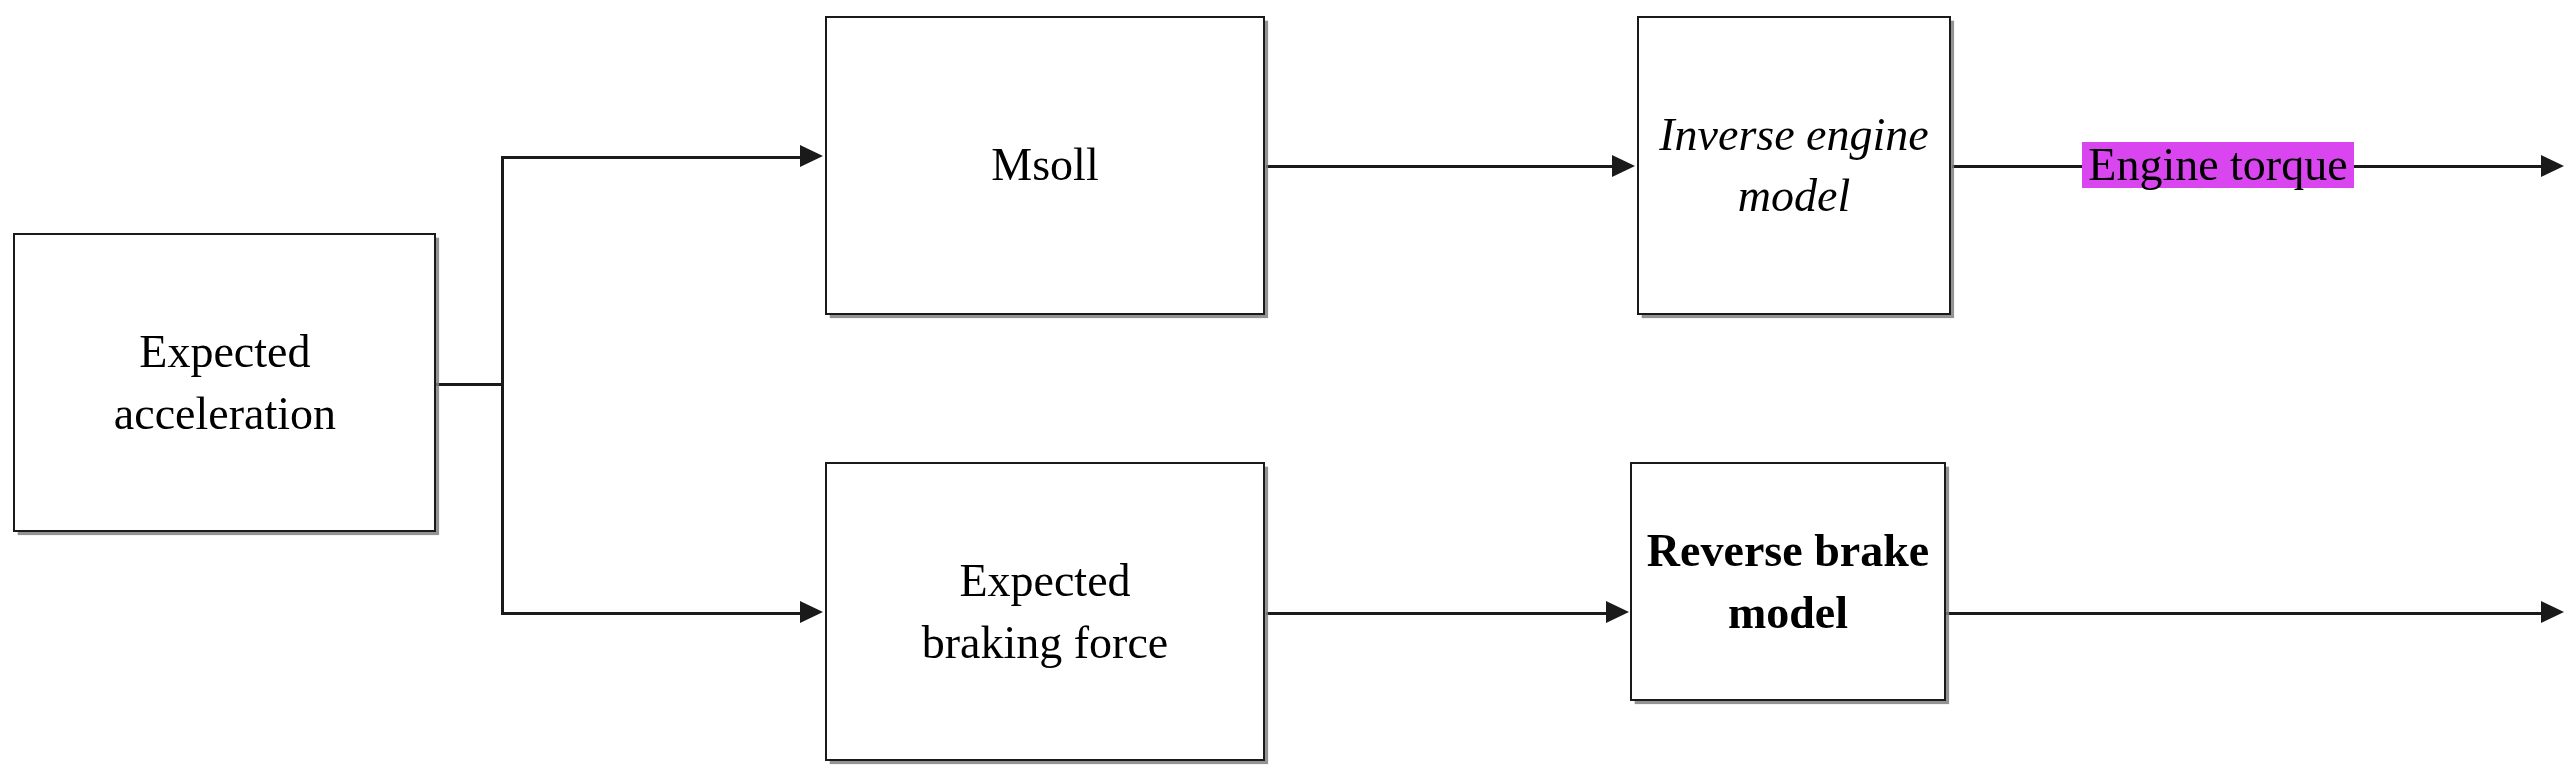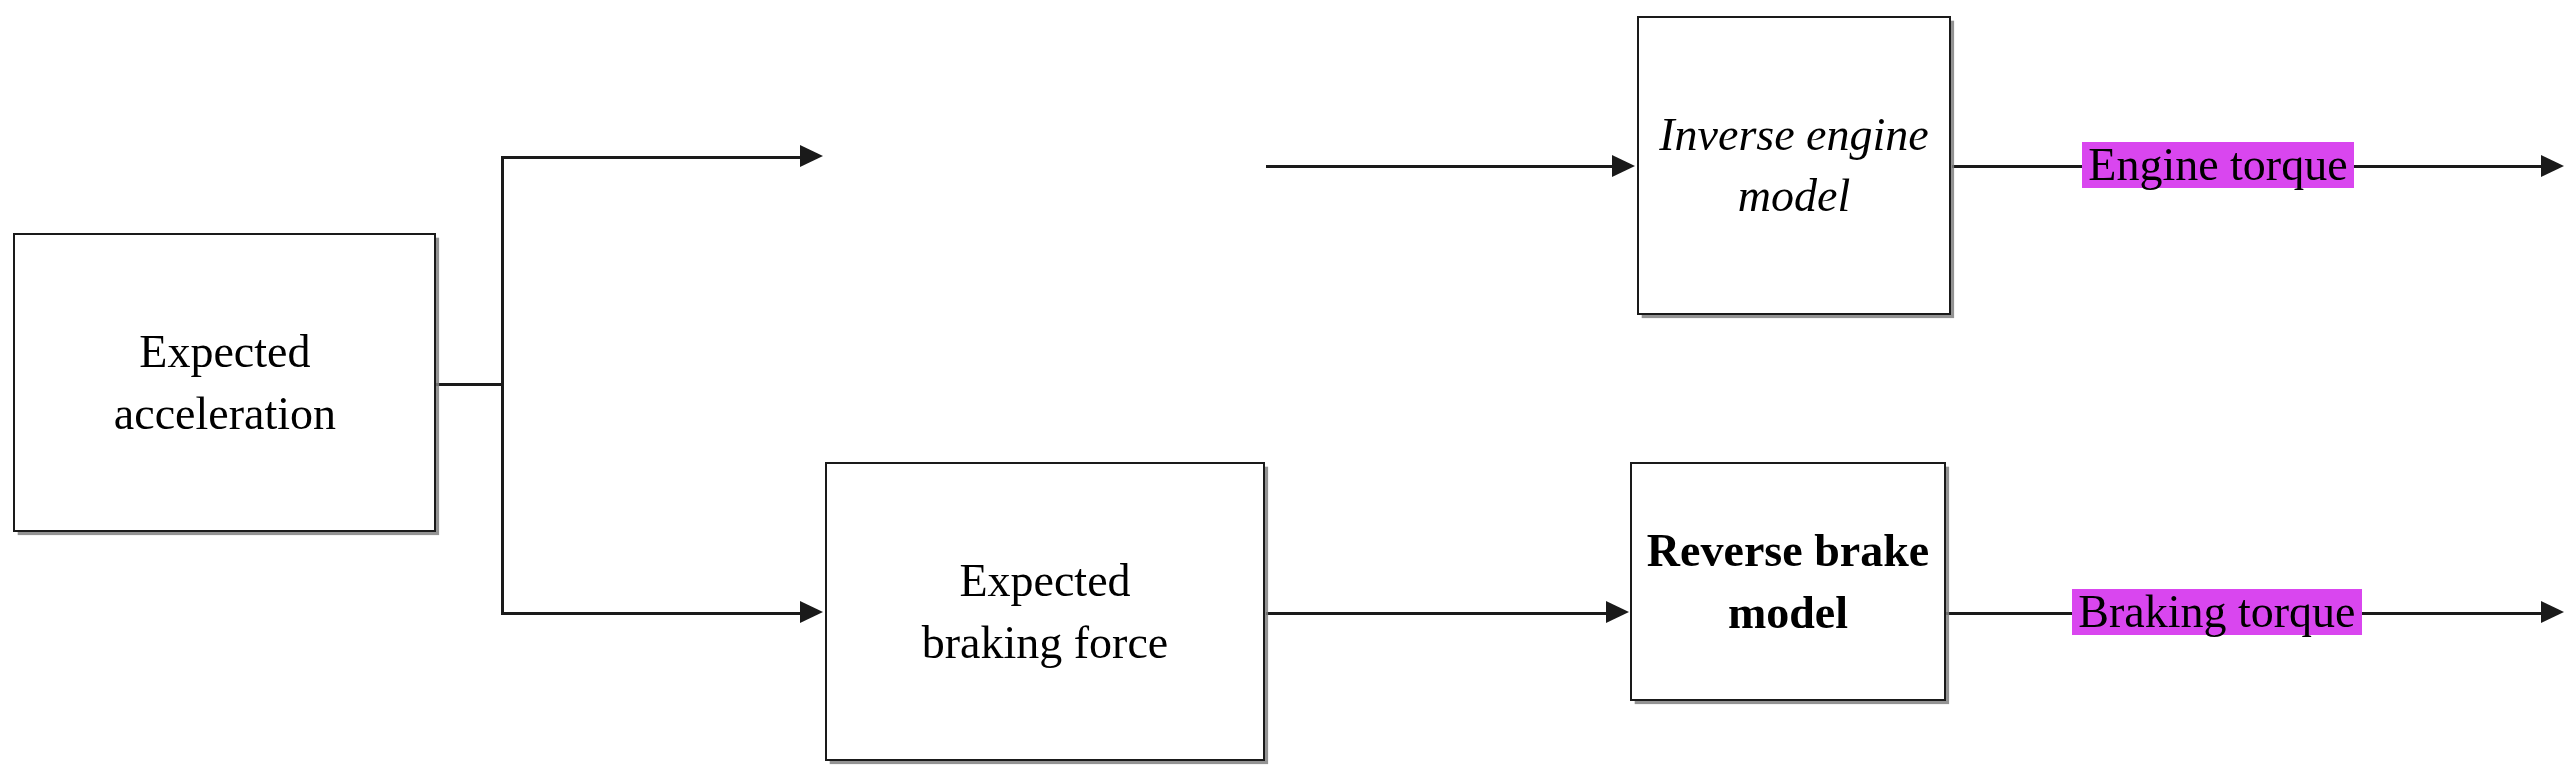--- a/index.html
+++ b/index.html
@@ -79,27 +79,29 @@
 
   <div class="hline" style="left:1266px; top:612px; width:347px;"></div>
   <div class="arrowhead" style="left:1606px; top:601px;"></div>
 
   <div class="hline" style="left:1952px; top:165px; width:597px;"></div>
   <div class="arrowhead" style="left:2541px; top:155px;"></div>
   <div class="edge-label" style="left:2082px; top:142px;">Engine torque</div>
 
   <div class="hline" style="left:1944px; top:612px; width:605px;"></div>
   <div class="arrowhead" style="left:2541px; top:601px;"></div>
-  <div class="edge-label" style="left:2072px; top:589px;">Braking torque</div>
 
   <div class="node" style="left:13.4px; top:233px; width:423px; height:299px;">
     <span class="label">Expected
 acceleration</span>
   </div>
 
+  <div class="node" style="left:825px; top:15.7px; width:440px; height:299px;">
+    <span class="label">Msoll</span>
+  </div>
 
   <div class="node" style="left:1637px; top:15.7px; width:314px; height:299px;font-style:italic;">
     <span class="label">Inverse engine
 model</span>
   </div>
 
   <div class="node" style="left:825px; top:462px; width:440px; height:299px;">
     <span class="label">Expected
 braking force</span>
   </div>

